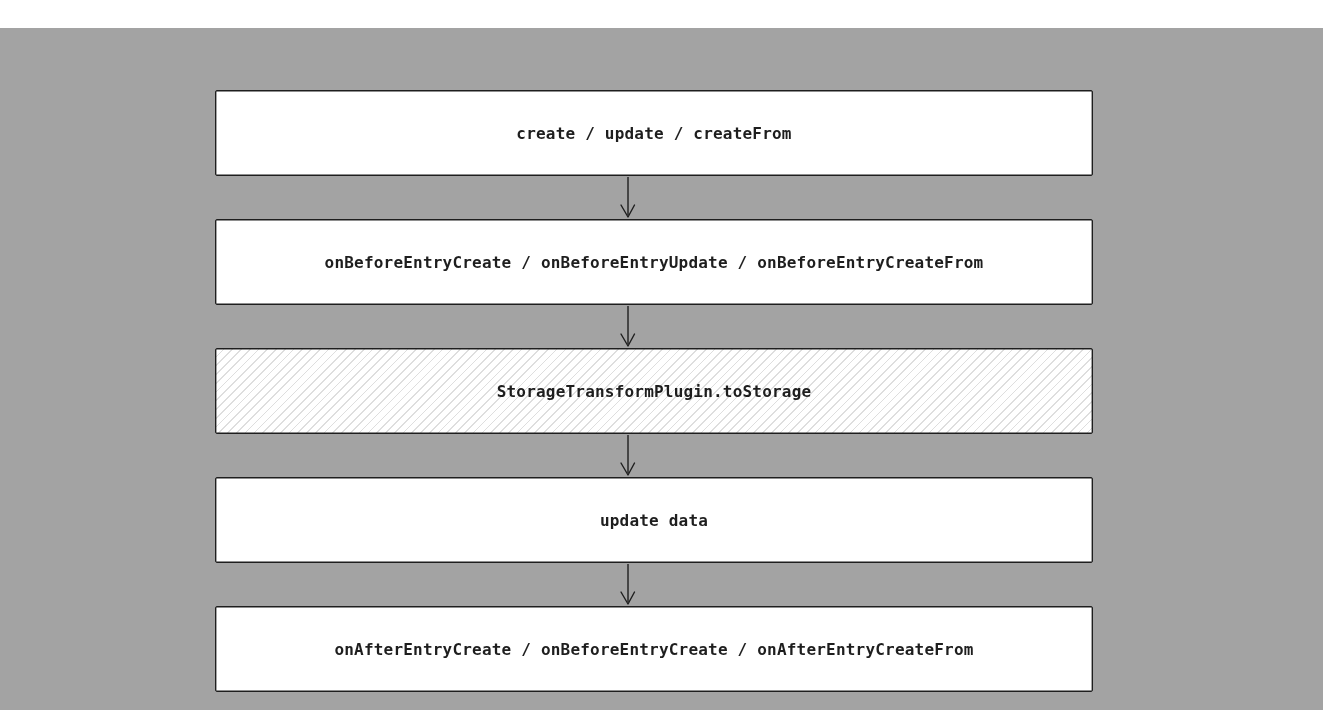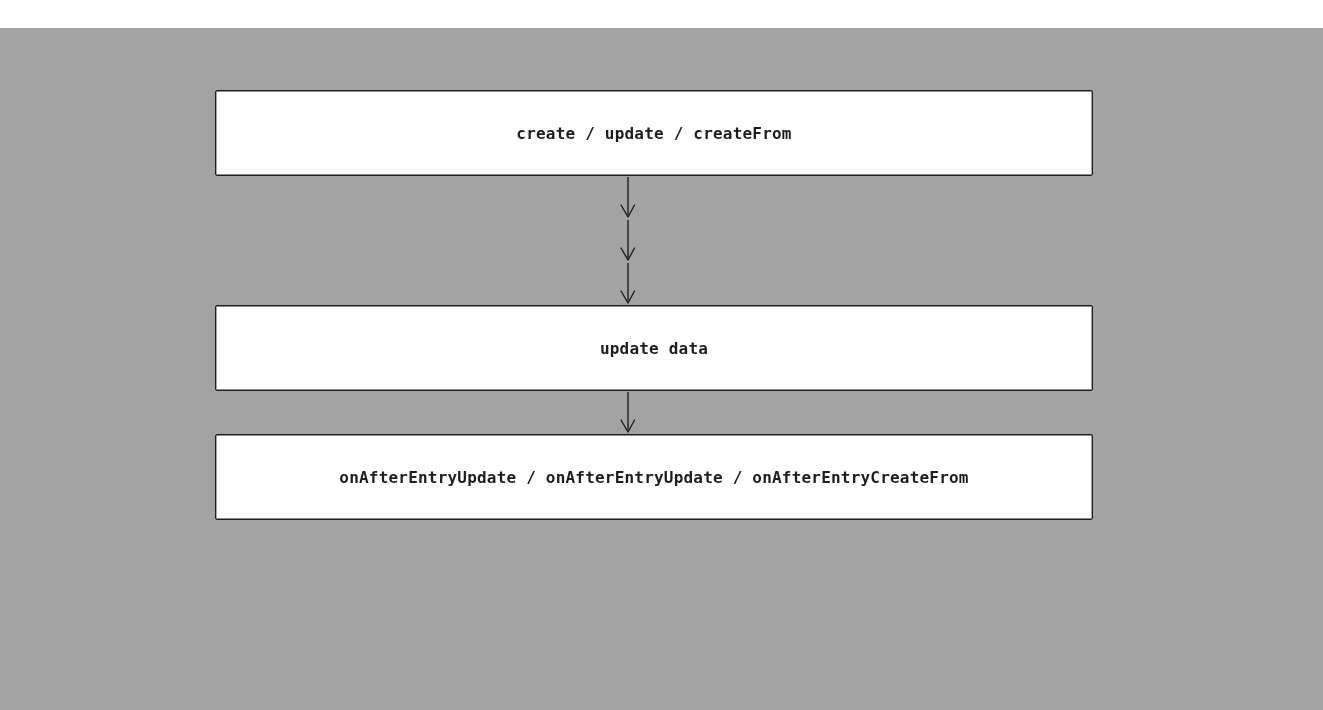--- a/index.html
+++ b/index.html
@@ -74,45 +74,51 @@
       <span class="node-label">create / update / createFrom</span>
     </div>
 
     <div class="arrow-row">
       <svg width="22" height="41" viewBox="0 0 22 41">
         <line x1="11" y1="0" x2="11" y2="38" stroke="#1e1e1e" stroke-width="1.4"></line>
         <polyline points="4,28 11,40 17.5,28" fill="none" stroke="#1e1e1e" stroke-width="1.4" stroke-linecap="round" stroke-linejoin="round"></polyline>
       </svg>
     </div>
 
+    <div class="flow-node">
+      <span class="node-label">onBeforeEntryCreate / onBeforeEntryUpdate / onBeforeEntryCreateFrom</span>
+    </div>
 
     <div class="arrow-row">
       <svg width="22" height="41" viewBox="0 0 22 41">
         <line x1="11" y1="0" x2="11" y2="38" stroke="#1e1e1e" stroke-width="1.4"></line>
         <polyline points="4,28 11,40 17.5,28" fill="none" stroke="#1e1e1e" stroke-width="1.4" stroke-linecap="round" stroke-linejoin="round"></polyline>
       </svg>
     </div>
 
+    <div class="flow-node hatched">
+      <span class="node-label">StorageTransformPlugin.toStorage</span>
+    </div>
 
     <div class="arrow-row">
       <svg width="22" height="41" viewBox="0 0 22 41">
         <line x1="11" y1="0" x2="11" y2="38" stroke="#1e1e1e" stroke-width="1.4"></line>
         <polyline points="4,28 11,40 17.5,28" fill="none" stroke="#1e1e1e" stroke-width="1.4" stroke-linecap="round" stroke-linejoin="round"></polyline>
       </svg>
     </div>
 
     <div class="flow-node">
       <span class="node-label">update data</span>
     </div>
 
     <div class="arrow-row">
       <svg width="22" height="41" viewBox="0 0 22 41">
         <line x1="11" y1="0" x2="11" y2="38" stroke="#1e1e1e" stroke-width="1.4"></line>
         <polyline points="4,28 11,40 17.5,28" fill="none" stroke="#1e1e1e" stroke-width="1.4" stroke-linecap="round" stroke-linejoin="round"></polyline>
       </svg>
     </div>
 
     <div class="flow-node">
-      <span class="node-label">onAfterEntryUpdate / onAfterEntryUpdate / onAfterEntryCreateFrom</span>
+      <span class="node-label">onAfterEntryCreate / onBeforeEntryCreate / onAfterEntryCreateFrom</span>
     </div>
 
   </div>
 </div>
 
 </body></html>

